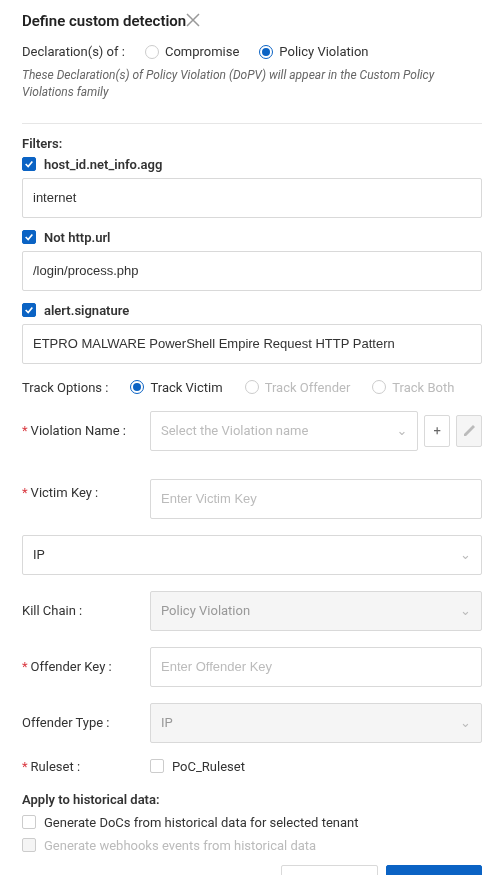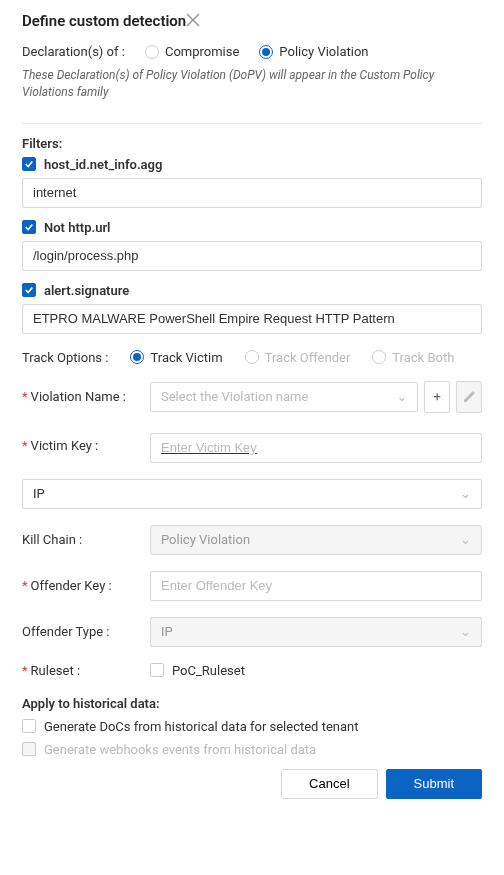--- a/index.html
+++ b/index.html
@@ -15,21 +15,21 @@
 .radio.selected .circle { border-color: #0b63c4; }
 .radio.selected .circle::after { content: ""; width: 8px; height: 8px; border-radius: 50%; background: #0b63c4; }
 .hint { margin-top: 8px; font-style: italic; color: #666; font-size: 12px; line-height: 1.4; }
 .divider { border: none; border-top: 1px solid #e6e6e6; margin: 22px 0 12px 0; }
 .filters-label { font-weight: 600; font-size: 13px; margin-top: 6px; }
 .filter-block { margin-top: 6px; }
 .check-row { display: flex; align-items: center; gap: 8px; font-weight: 600; font-size: 13px; }
 .checkbox { width: 14px; height: 14px; border-radius: 2px; display: inline-flex; align-items: center; justify-content: center; border: 1px solid #ccc; background: #fff; }
 .checkbox.checked { background: #0b63c4; border-color: #0b63c4; color: #fff; }
 .checkbox.checked svg { width: 10px; height: 10px; }
-.input, .select { width: 100%; height: 30px; border: 1px solid #d9d9d9; border-radius: 2px; padding: 0 10px; font-size: 13px; color: #333; background: #fff; margin-top: 6px; }
+.input, .select { width: 100%; height: 40px; border: 1px solid #d9d9d9; border-radius: 2px; padding: 0 10px; font-size: 13px; color: #333; background: #fff; margin-top: 6px; }
 .input::placeholder { color: #bbb; }
 .select { display: flex; align-items: center; justify-content: space-between; cursor: pointer; }
 .select.disabled { background: #f5f5f5; color: #999; }
 .select .chev { color: #bbb; }
 .form-row { display: flex; align-items: center; margin-top: 16px; gap: 8px; }
 .form-label { width: 120px; flex-shrink: 0; font-size: 13px; color: #333; }
 .form-label .req { color: #d9363e; margin-right: 3px; }
 .form-control { flex: 1; display: flex; gap: 6px; align-items: center; }
 .icon-btn { width: 32px; height: 32px; border: 1px solid #d9d9d9; border-radius: 2px; background: #fff; display: flex; align-items: center; justify-content: center; cursor: pointer; color: #666; }
 .icon-btn.disabled { background: #f5f5f5; color: #bbb; }
@@ -143,21 +143,21 @@
         <svg width="14" height="14" viewBox="0 0 14 14">
             <path d="M2 12 L2 10 L9 3 L11 5 L4 12 Z M9 3 L11 1 L13 3 L11 5 Z" fill="currentColor"></path>
           </svg>
       </div>
     </div>
   </div>
 
   <div class="form-row">
     <div class="form-label"><span class="req">*</span><span>Victim Key :</span></div>
     <div class="form-control">
-      <input class="input" style="margin-top: 4px; text-decoration: underline;" placeholder="Enter Victim Key">
+      <input class="input" style="margin-top: 12px;" placeholder="Enter Victim Key">
     </div>
   </div>
 
   <div class="form-row">
     <div class="form-control">
       <div class="select" style="margin-top:0">
         <span>IP</span>
         <span class="chev">⌄</span>
       </div>
     </div>

